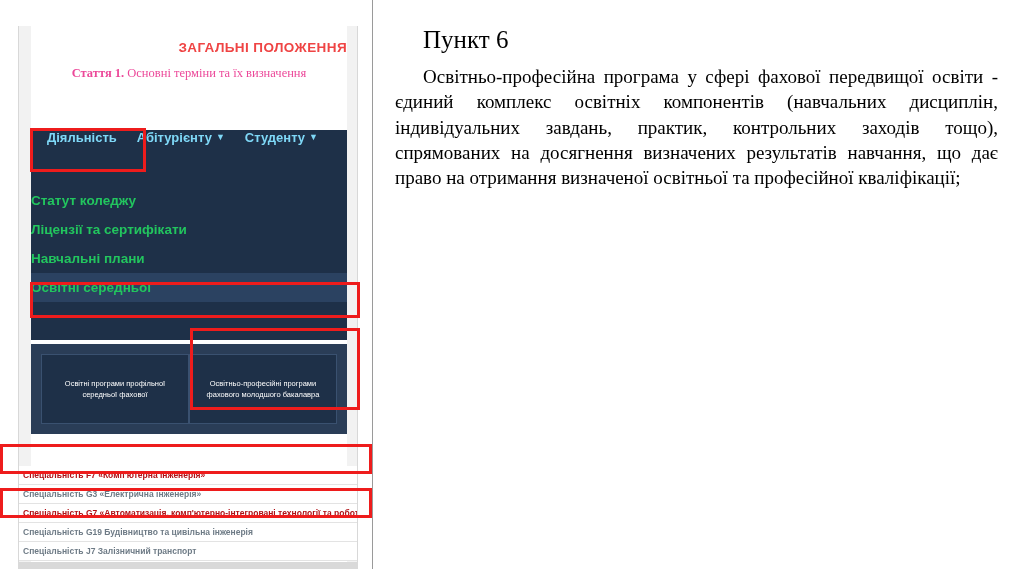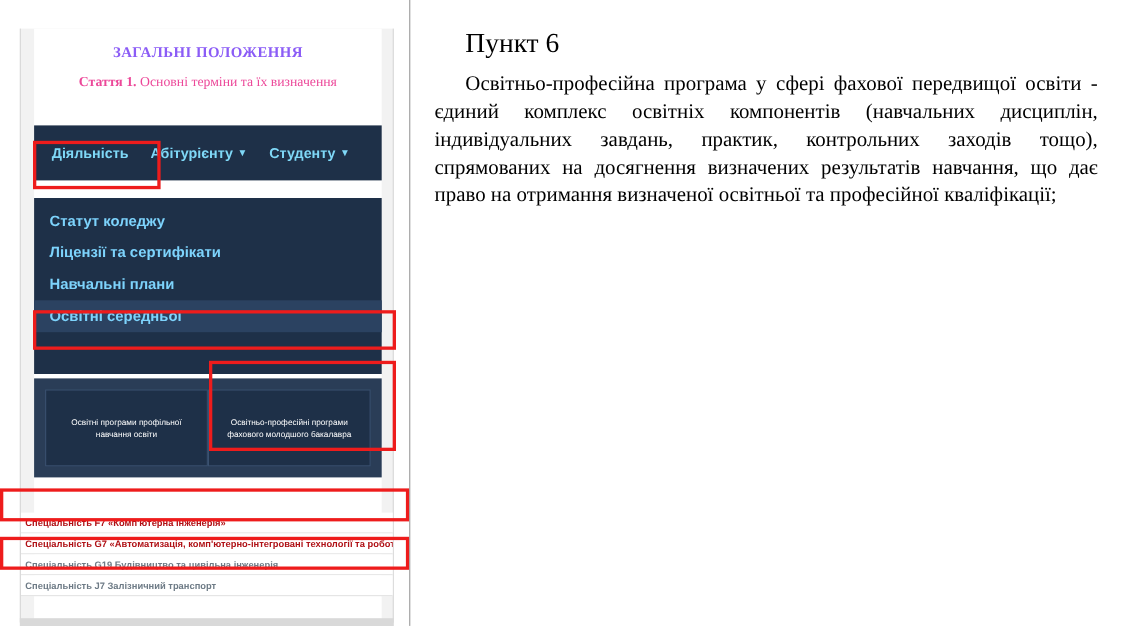--- a/index.html
+++ b/index.html
@@ -42,48 +42,48 @@
   }
   .site-inner {
     position: absolute;
     left: 12px;
     top: 0;
     width: 316px;
     height: 540px;
     background: #ffffff;
   }
   .doc-title {
-    text-align: center;
-    font-family: Liberation Serif, serif;
+    text-align: right;
+    font-family: Liberation Sans, sans-serif;
     font-weight: bold;
     font-size: 13.5px;
     letter-spacing: 0.4px;
-    color: #8b5cf6;
+    color: #ef4444;
     padding-top: 14px;
   }
   .doc-sub {
     text-align: center;
     font-family: "Liberation Serif", serif;
     font-size: 12.5px;
     color: #ec4899;
     padding: 10px 18px 0 18px;
     line-height: 1.35;
   }
   .doc-sub b { font-weight: bold; }
 
   
   .nav-bar {
     position: absolute;
     left: 12px;
-    top: 88px;
+    top: 104px;
     width: 316px;
     height: 50px;
     background: #1e3048;
     display: flex;
-    align-items: center;
+    align-items: flex-start;
   }
   .nav-item {
     color: #7fd8f7;
     font-size: 13px;
     font-weight: bold;
     padding: 0 10px;
     white-space: nowrap;
     display: flex;
     align-items: center;
     gap: 4px;
@@ -100,24 +100,24 @@
     position: absolute;
     left: 12px;
     top: 154px;
     width: 316px;
     height: 160px;
     background: #1e3048;
     padding-top: 6px;
     box-sizing: border-box;
   }
   .dd-item {
-    color: #7dd3fc;
+    color: #22c55e;
     font-size: 13.5px;
     font-weight: bold;
-    padding: 7px 0 7px 14px;
+    padding: 7px 0 7px 0;
   }
   .dd-item.active {
     background: #2b4261;
   }
 
   
   .cards-strip {
     position: absolute;
     left: 12px;
     top: 318px;
@@ -244,33 +244,34 @@
         <div class="dd-item">Статут коледжу</div>
         <div class="dd-item">Ліцензії та сертифікати</div>
         <div class="dd-item">Навчальні плани</div>
         <div class="dd-item active">Освітні середньої</div>
       </div>
 
       <div class="cards-strip">
         <div class="card">
           <span>
             <span>Освітні програми профільної</span><br>
-            <span>навчання освіти</span>
+            <span>середньої фахової</span>
           </span>
         </div>
         <div class="card">
           <span>
             <span>Освітньо-професійні програми</span><br>
             <span>фахового молодшого бакалавра</span>
           </span>
         </div>
       </div>
 
       <div class="spec-list">
         <div class="spec-row">Спеціальність F7 «Комп'ютерна інженерія»</div>
+        <div class="spec-row grey">Спеціальність G3 «Електрична інженерія»</div>
         <div class="spec-row">Спеціальність G7 «Автоматизація, комп'ютерно-інтегровані технології та робототехніка»</div>
         <div class="spec-row grey">Спеціальність G19 Будівництво та цивільна інженерія</div>
         <div class="spec-row grey">Спеціальність J7 Залізничний транспорт</div>
       </div>
     </div>
 
     <div class="bottom-strip"></div>
 
     <div class="redbox" style="left:30px; top:128px; width:116px; height:44px;"></div>
     <div class="redbox" style="left:30px; top:282px; width:330px; height:36px;"></div>

